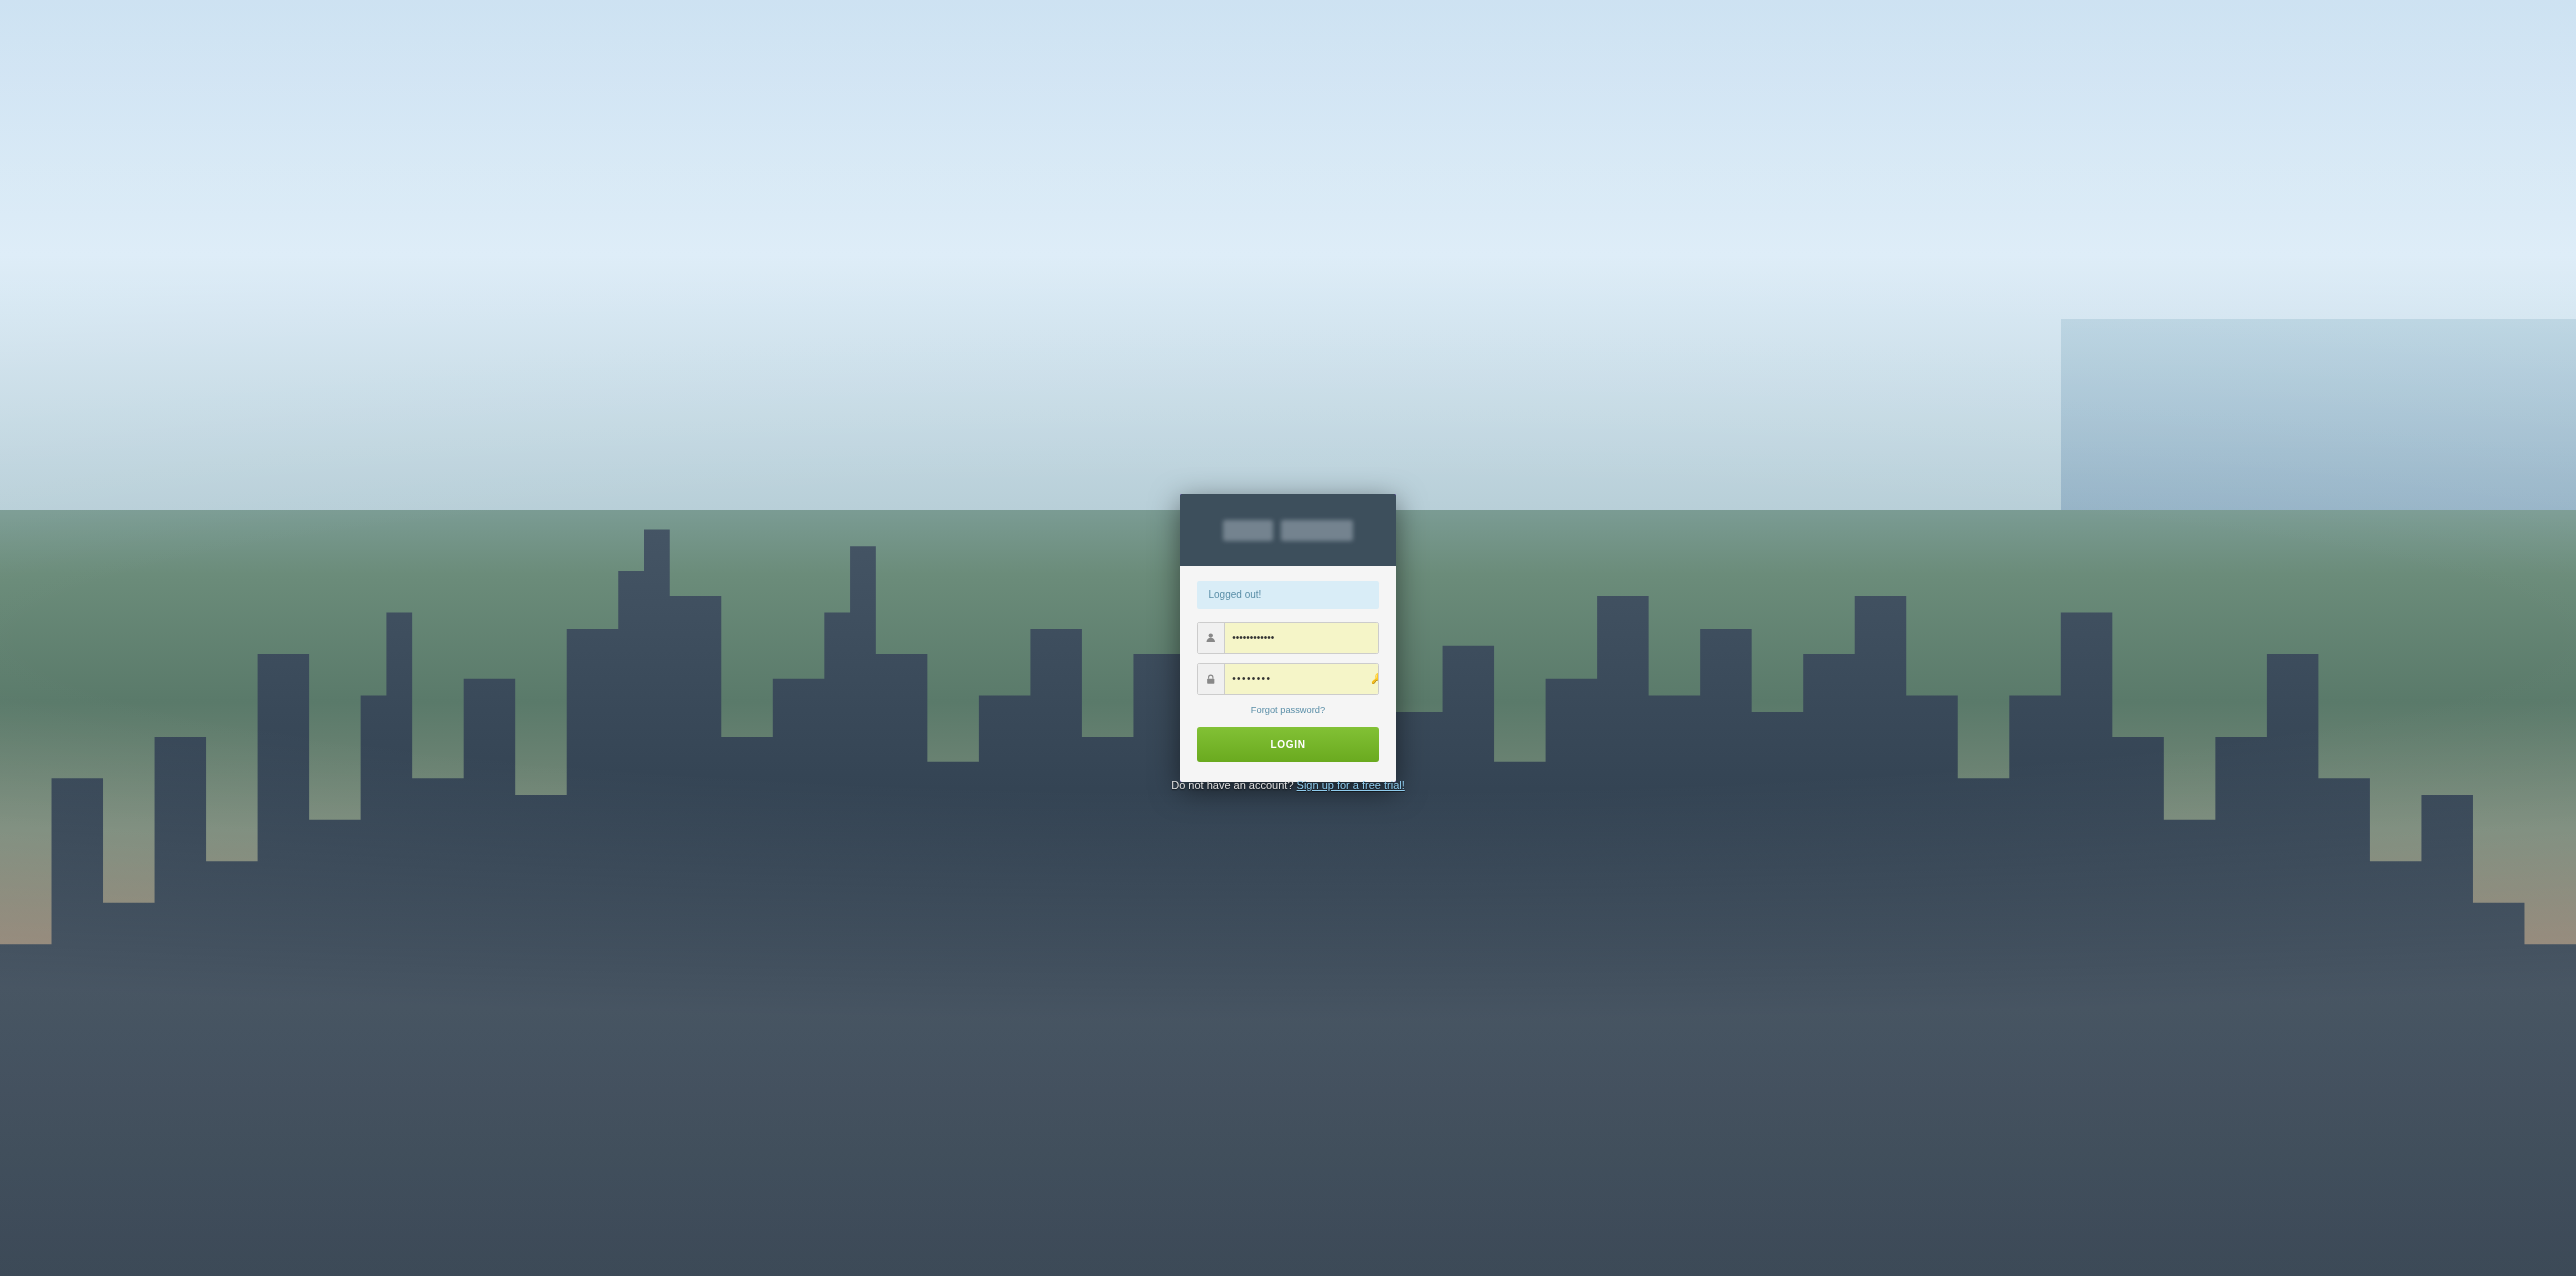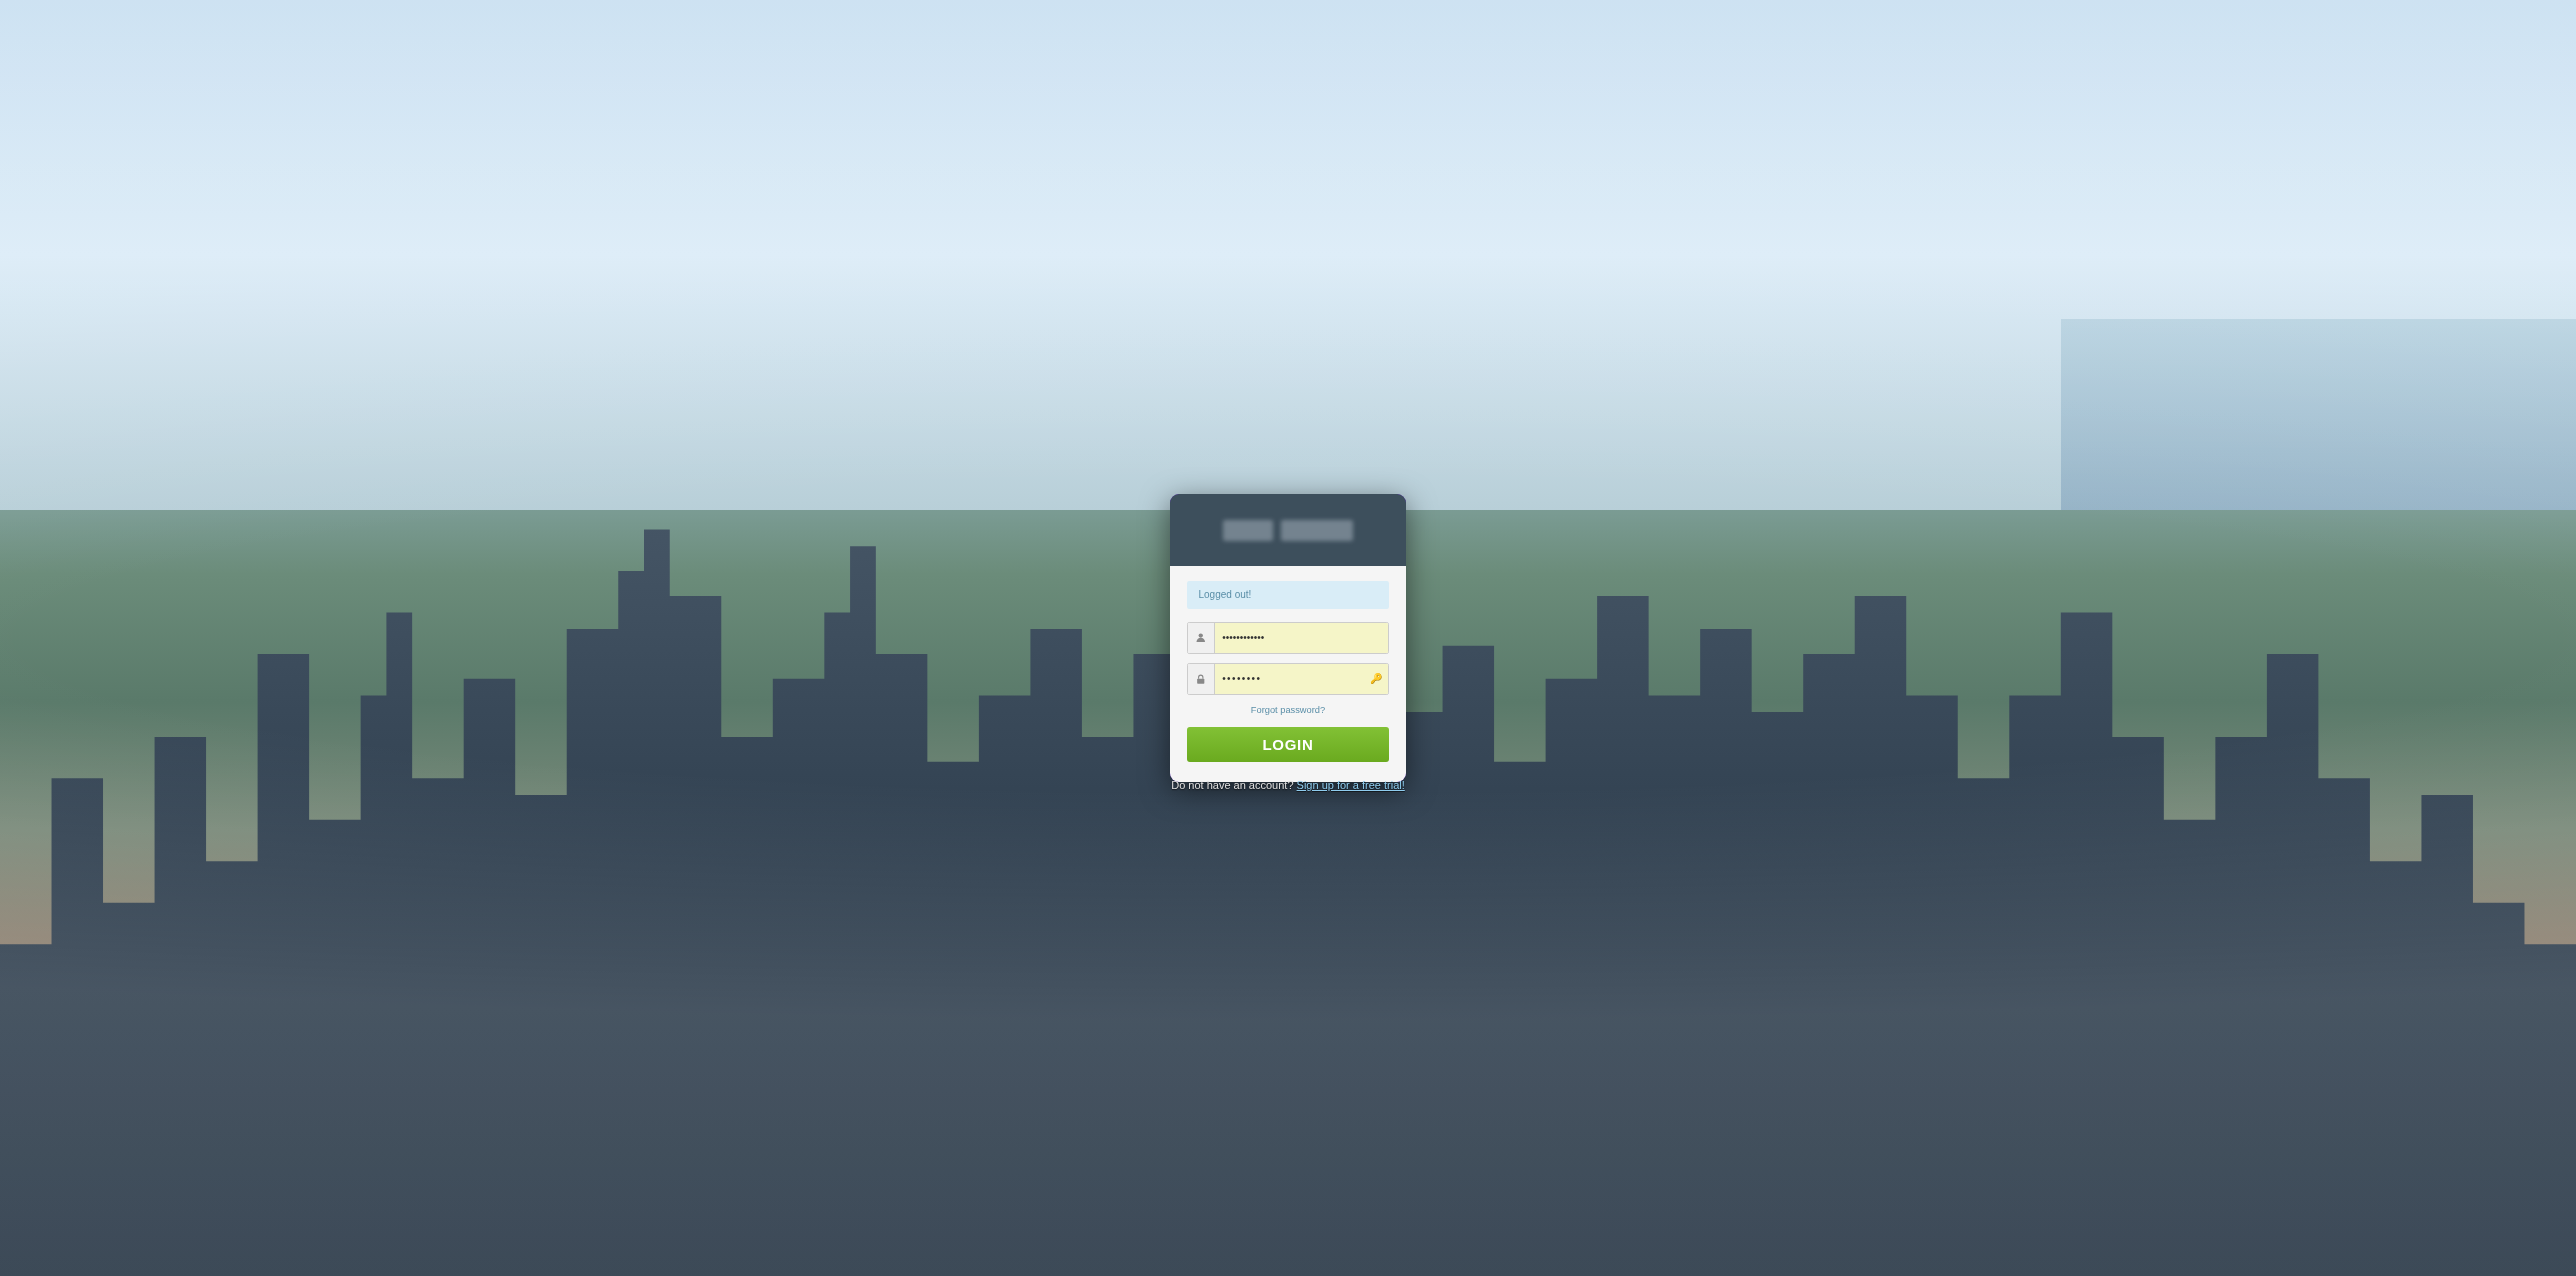--- a/index.html
+++ b/index.html
@@ -88,23 +88,23 @@
       width: 20%;
       height: 15%;
       background: linear-gradient(180deg, #a8c8d8 0%, #88a8c0 100%);
       opacity: 0.7;
     }
 
     
     .modal {
       position: relative;
       z-index: 10;
-      width: 236px;
+      width: 216px;
       background: #6d28d9;
-      border-radius: 9px;
+      border-radius: 2px;
       box-shadow: 0 7.2px 29px rgba(0,0,0,0.5);
       overflow: hidden;
     }
 
     .modal-header {
       background: #3d4f5c;
       padding: 20px 17px;
       display: flex;
       align-items: center;
       justify-content: center;
@@ -219,21 +219,21 @@
       text-decoration: none;
     }
 
     .login-btn {
       width: 100%;
       height: 35px;
       background: linear-gradient(180deg, #82c135 0%, #6aaa1f 100%);
       border: none;
       border-radius: 2.9px;
       color: #ffffff;
-      font-size: 15px;
+      font-size: 10px;
       font-weight: bold;
       letter-spacing: 0.7px;
       cursor: pointer;
       text-transform: uppercase;
     }
 
     .signup-text {
       margin-top: 11.5px;
       font-size: 11px;
       color: #e0e0e0;

